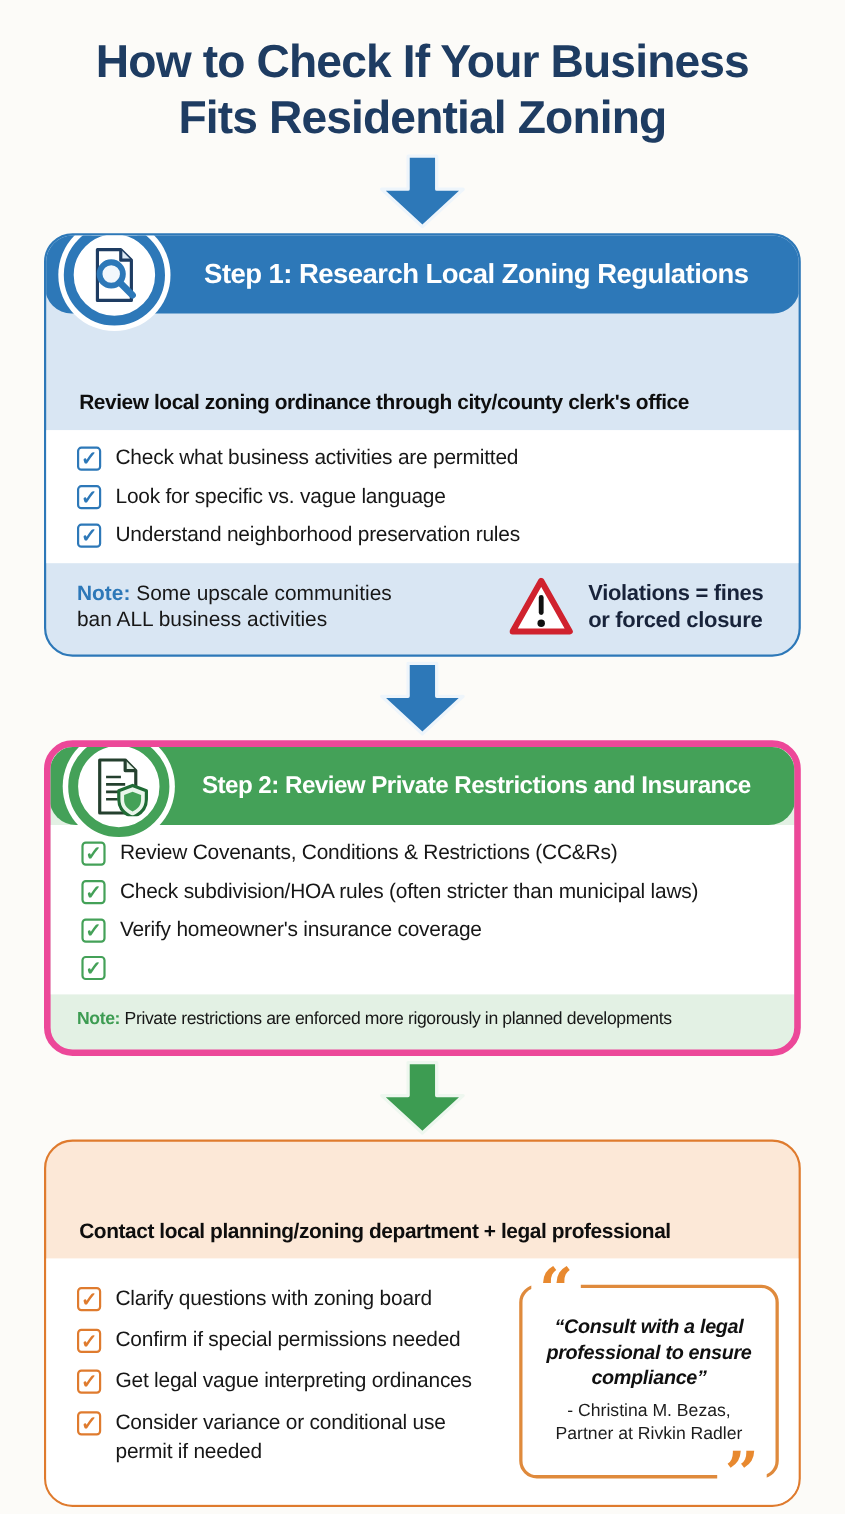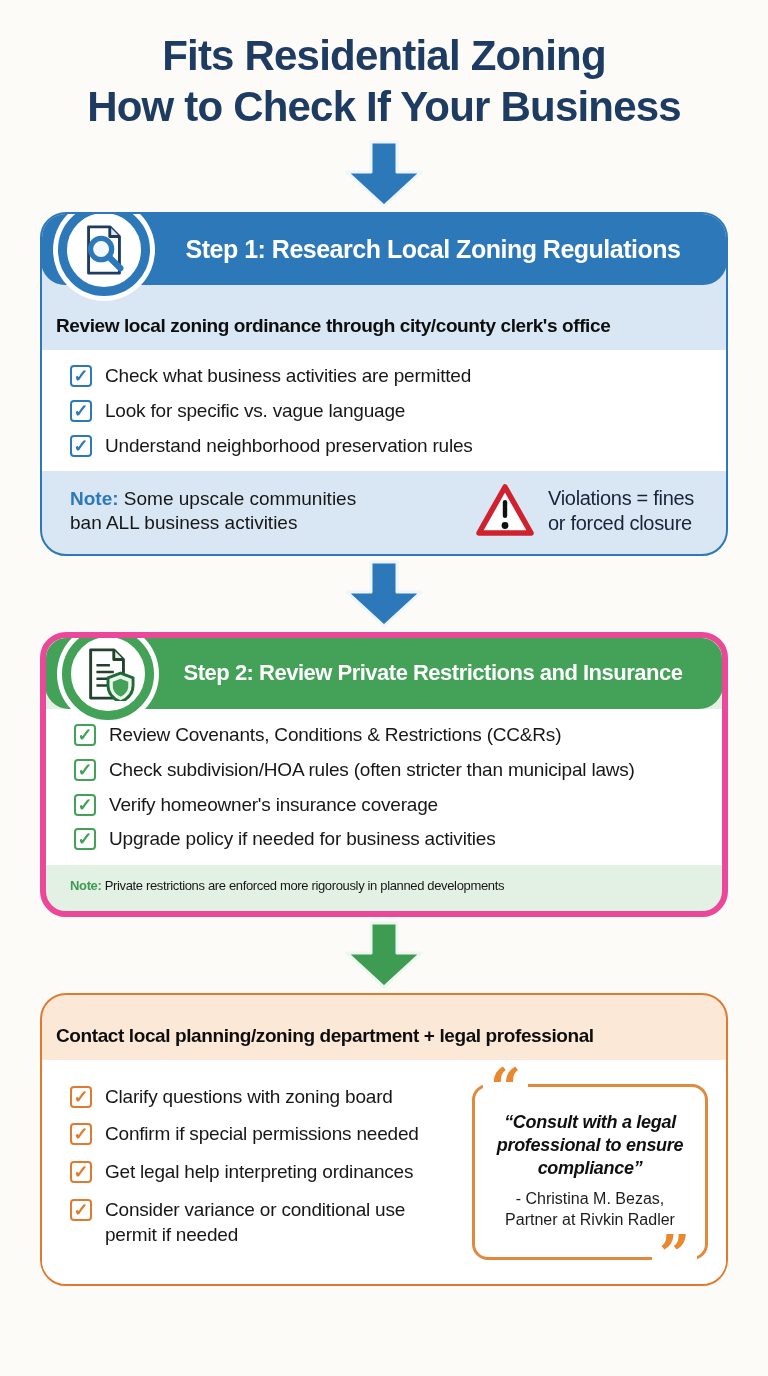--- a/index.html
+++ b/index.html
@@ -64,21 +64,21 @@
   }
   .icon-badge .ring {
     width:92px; height:92px; border-radius:50%;
     background:#ffffff;
     display:flex; align-items:center; justify-content:center;
   }
   .s1 .ring { border:9px solid #2d78b8; }
   .s2 .ring { border:9px solid #44a158; }
   .s3 .ring { border:9px solid #df7b2e; }
 
-  .card-sub { padding:30px 26px 13px 14px; }
+  .card-sub { padding:30px 26px 13px 30px;margin-top:41px; }
   .card-sub h3 {
     margin:0; font-size:19px; font-weight:bold; color:#0e0e0e; letter-spacing:-0.4px;
   }
 
   .card-list {
     background:#ffffff;
     padding:13px 16px 13px 28px;
     display:flex; flex-direction:column; gap:9px;
   }
   .check-item {
@@ -96,23 +96,23 @@
   .s3 .checkbox { border:2.5px solid #df7b2e; color:#df7b2e; }
 
   .card-note { padding:13px 26px 16px 28px; font-size:19px; line-height:1.3; color:#171717; }
   .note-label { font-weight:bold; }
   .s1 .note-label { color:#2d78b8; }
   .s2 .note-label { color:#3d9c52; }
 
   .note-row { display:flex; justify-content:space-between; align-items:center; }
   .note-text-narrow { max-width:320px; }
   .violation { display:flex; align-items:center; gap:14px; padding-right:6px; }
-  .violation-text { font-weight:normal; font-size:20px; line-height:1.25; color:#18233a; letter-spacing:-0.3px; }
-
-  .note-single { font-size:13px; letter-spacing:-0.35px;padding-left:24px; }
+  .violation-text { font-weight:bold; font-size:20px; line-height:1.25; color:#18233a; letter-spacing:-0.3px; }
+
+  .note-single { font-size:16px; letter-spacing:-0.35px;padding-left:24px; }
 
   .card3-body {
     background:#ffffff;
     display:flex; gap:14px;
     padding:16px 18px 24px 28px;
   }
   .card3-list { flex:1 1 auto; display:flex; flex-direction:column; gap:12px; padding-top:8px; }
 
   .quote-box {
     flex:0 0 236px;
@@ -139,22 +139,22 @@
   .quote-close { bottom:-14px; right:8px; }
   .quote-text { font-weight:bold; font-size:18px; line-height:1.28; color:#101010; letter-spacing:-0.3px;font-style:italic; }
   .quote-attr { margin-top:9px; font-size:16px; line-height:1.3; color:#1c1c1c; }
 </style>
 </head>
 <body>
 
 <div class="canvas">
 
   <div class="title">
+    <div>How to Check If Your Business</div>
     <div>Fits Residential Zoning</div>
-    <div>How to Check If Your Business</div>
   </div>
 
   <svg class="flow-arrow" width="78" height="68" viewBox="0 0 78 68">
     <path d="M26 2 h26 v30 h24 L39 66 L2 32 h24 z" fill="#2d78b8" stroke="#eef5fb" stroke-width="3" stroke-linejoin="round"></path>
   </svg>
 
   <div class="card s1">
     <div class="card-header">
       <div class="icon-badge">
         <div class="ring">
@@ -241,21 +241,20 @@
       <div class="check-item">
         <span class="checkbox">✓</span>
         <span>Check subdivision/HOA rules (often stricter than municipal laws)</span>
       </div>
       <div class="check-item">
         <span class="checkbox">✓</span>
         <span>Verify homeowner's insurance coverage</span>
       </div>
       <div class="check-item">
         <span class="checkbox">✓</span>
-        <span>Upgrade policy if needed for business activities</span>
       </div>
     </div>
 
     <div class="card-note note-single">
       <span class="note-label">Note:</span>
       <span>Private restrictions are enforced more rigorously in planned developments</span>
     </div>
   </div>
 
   <svg class="flow-arrow" width="78" height="68" viewBox="0 0 78 68">
@@ -273,21 +272,21 @@
         <div class="check-item">
           <span class="checkbox">✓</span>
           <span>Clarify questions with zoning board</span>
         </div>
         <div class="check-item">
           <span class="checkbox">✓</span>
           <span>Confirm if special permissions needed</span>
         </div>
         <div class="check-item">
           <span class="checkbox">✓</span>
-          <span>Get legal help interpreting ordinances</span>
+          <span>Get legal vague interpreting ordinances</span>
         </div>
         <div class="check-item">
           <span class="checkbox">✓</span>
           <span>Consider variance or conditional use permit if needed</span>
         </div>
       </div>
 
       <div class="quote-box">
         <span class="quote-mark quote-open">“</span>
         <div class="quote-text">“Consult with a legal professional to ensure compliance”</div>

